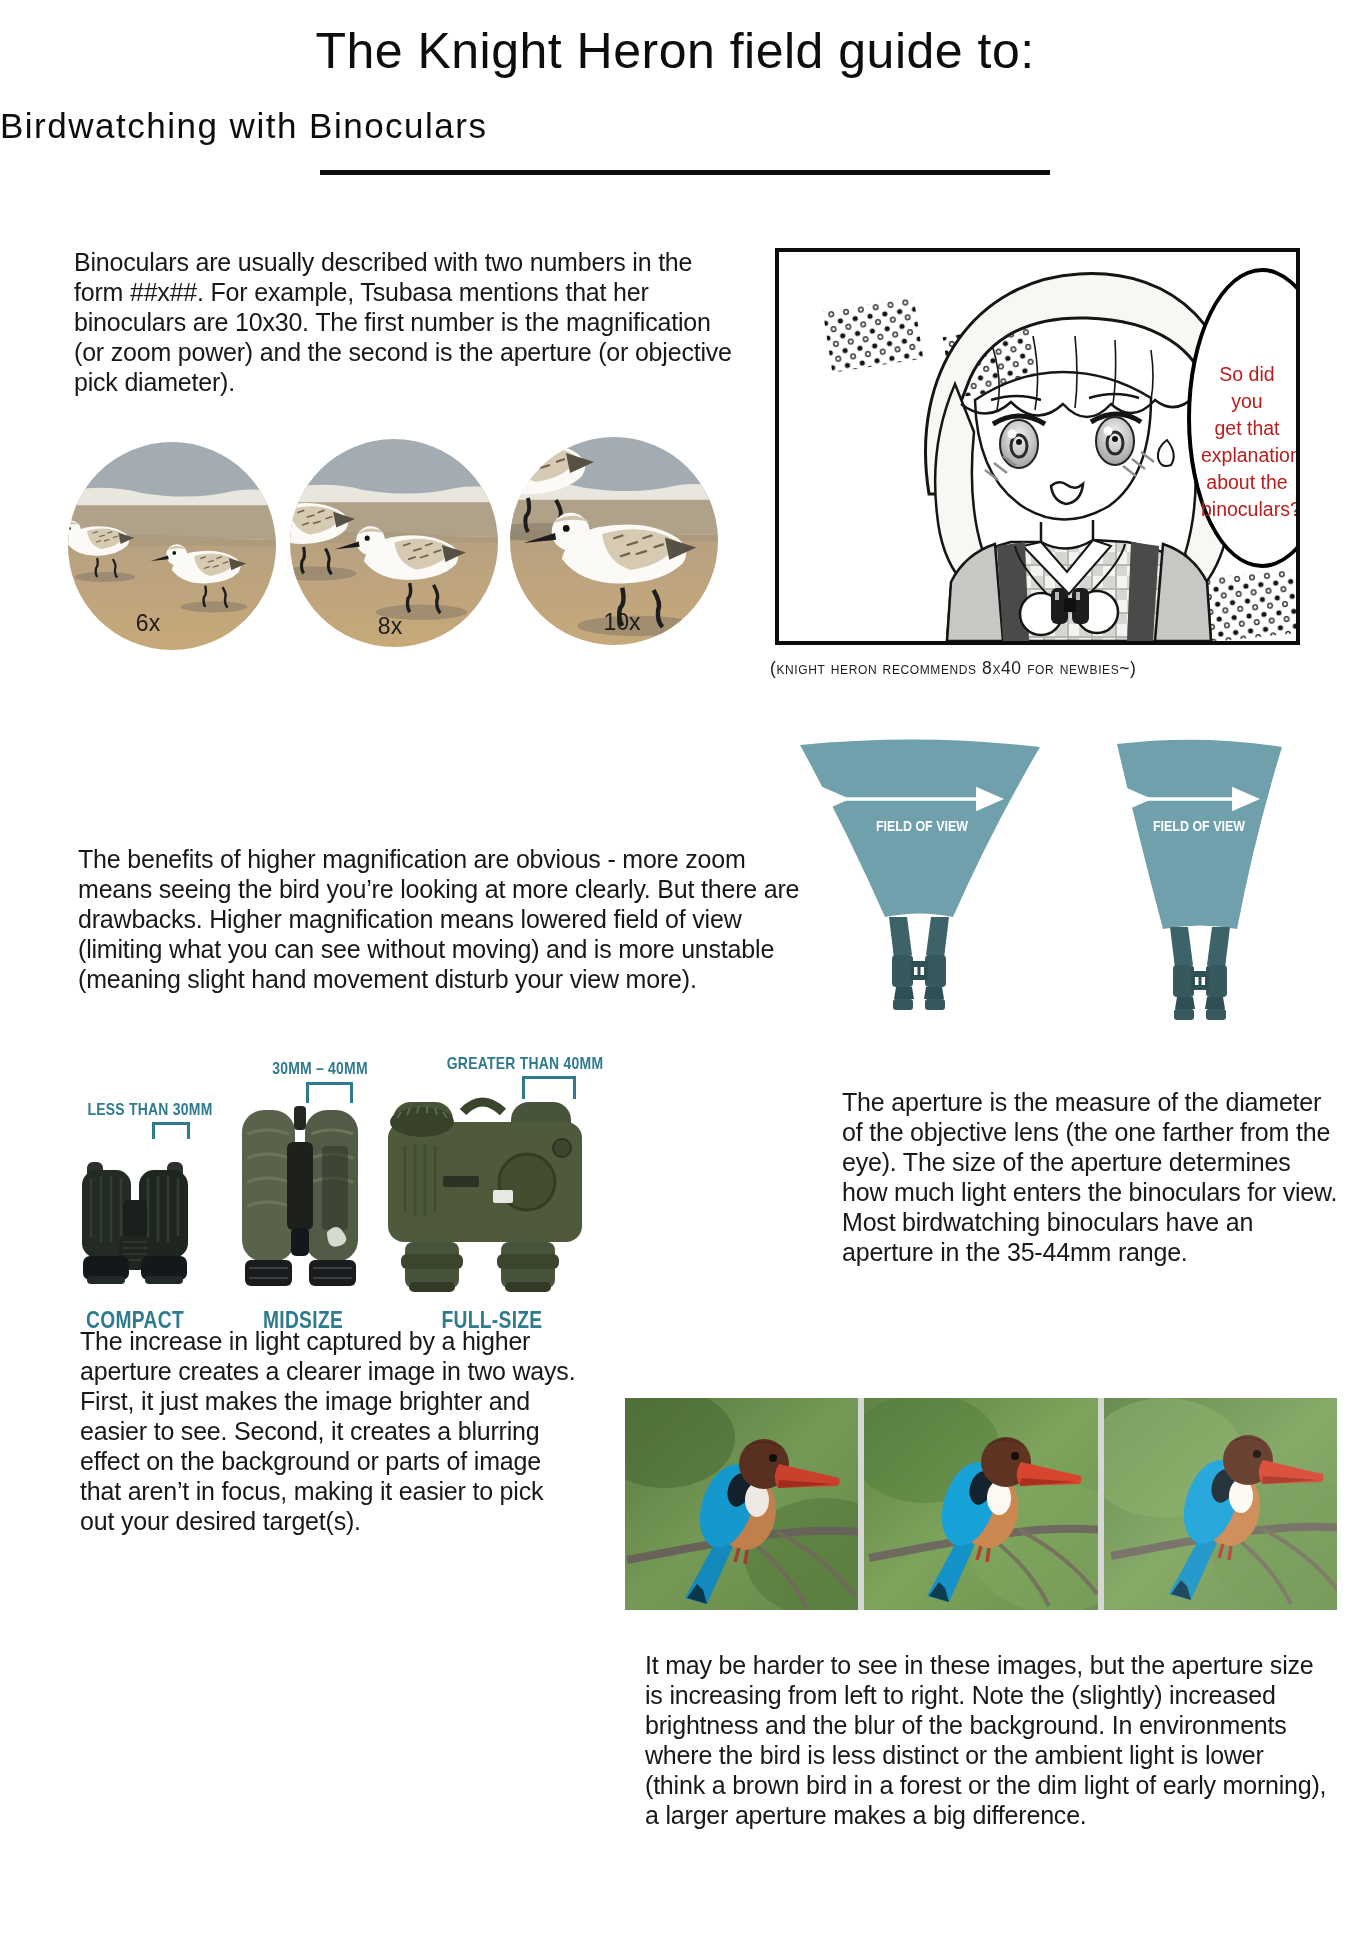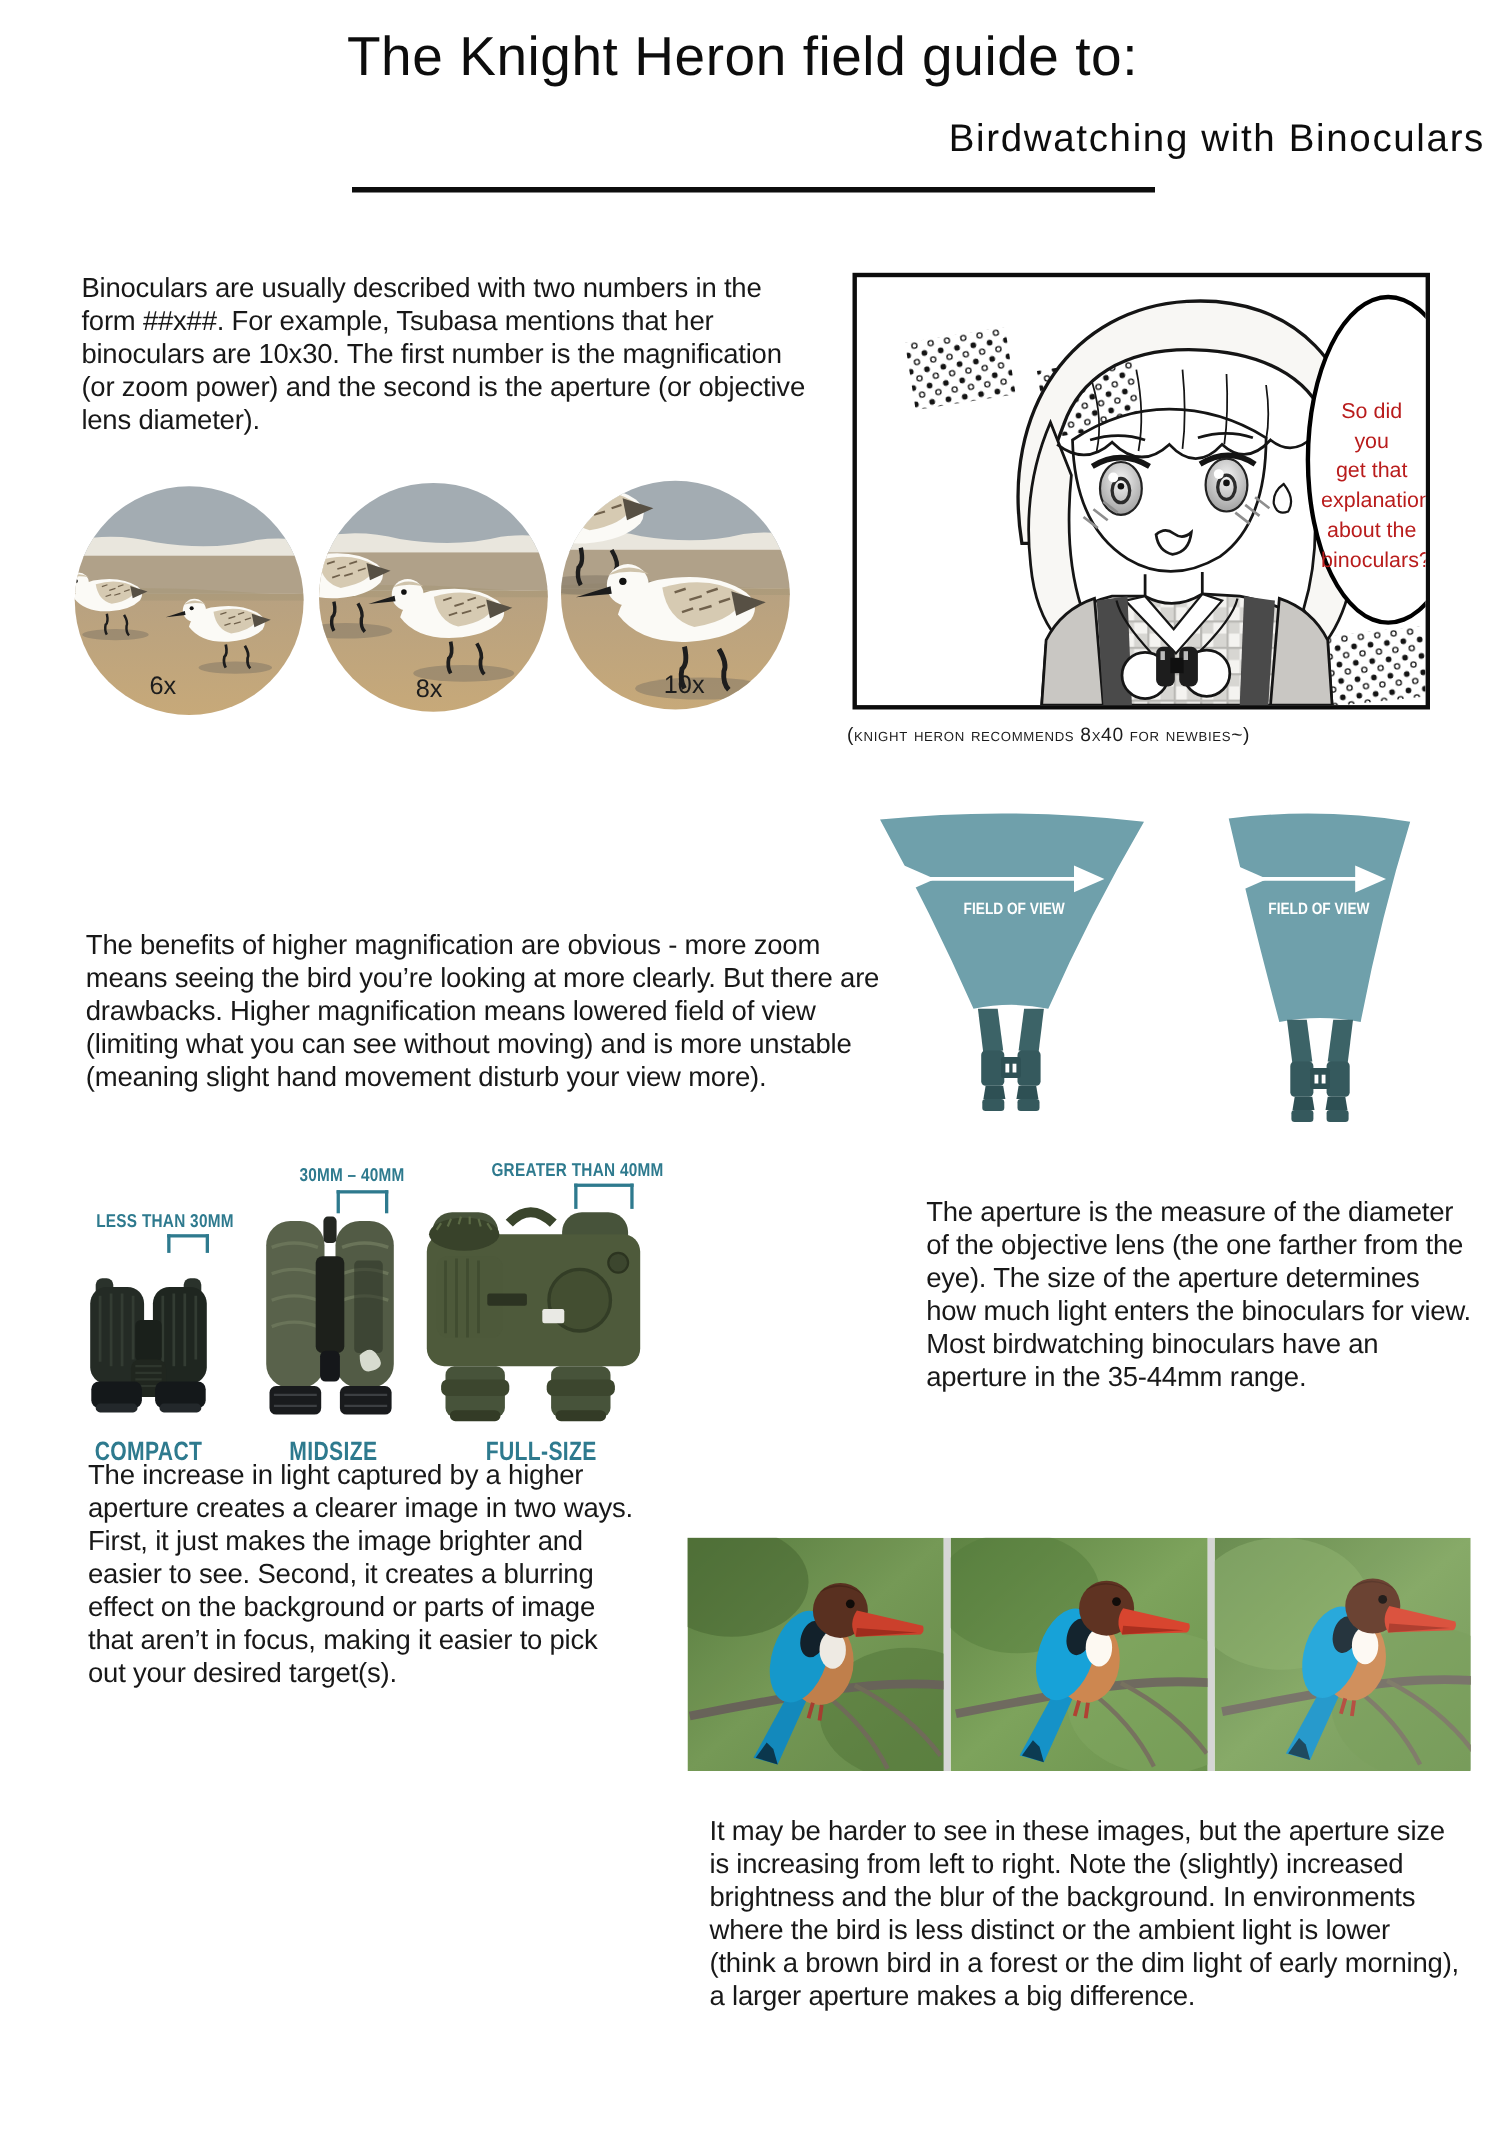--- a/index.html
+++ b/index.html
@@ -1,20 +1,20 @@
 <!DOCTYPE html>
 <html><head>
 <meta charset="utf-8">
 <style>
   html,body{margin:0;padding:0;background:#fff;}
   .page{position:relative;width:1350px;height:1938px;background:#fff;overflow:hidden;
         font-family:"Liberation Sans",sans-serif;color:#141414;border-radius:14px;}
   .title{position:absolute;left:0;right:0;top:22px;text-align:center;font-size:50px;
          letter-spacing:.5px;color:#0d0d0d;}
-  .subtitle{position:absolute;left:0;right:0;top:106px;text-align:right;font-size:35px;
+  .subtitle{position:absolute;left:0;right:0;top:106px;text-align:left;font-size:35px;
          letter-spacing:1.5px;color:#0d0d0d;}
   .underline{position:absolute;left:320px;top:170px;width:730px;height:5px;background:#0d0d0d;}
   .para{position:absolute;font-size:25px;line-height:30px;letter-spacing:-.2px;color:#181818;}
   .manga-panel{position:absolute;left:775px;top:248px;width:517px;height:389px;
          border:4px solid #0c0c0c;background:#fff;overflow:hidden;}
   .bubble{position:absolute;background:#fff;border:4px solid #000000;text-align:center;
          white-space:pre-line;font-style:italic;color:#b91c1c;}
   .bubble-left{left:12px;top:186px;width:88px;height:235px;border-radius:46px 46px 14px 14px;
          font-size:21px;line-height:33px;padding-top:32px;box-sizing:border-box;}
   .bubble-right{left:408px;top:16px;width:150px;height:300px;border-radius:50%;
@@ -30,21 +30,21 @@
 </style>
 </head>
 <body>
 
 <div class="page">
 
   <div class="title">The Knight Heron field guide to:</div>
   <div class="subtitle">Birdwatching with Binoculars</div>
   <div class="underline"></div>
 
-  <div class="para" style="left:74px;top:247px;width:668px;">Binoculars are usually described with two numbers in the form ##x##. For example, Tsubasa mentions that her binoculars are 10x30. The first number is the magnification (or zoom power) and the second is the aperture (or objective lens diameter).</div>
+  <div class="para" style="left:74px;top:247px;width:668px;">Binoculars are usually described with two numbers in the form ##x##. For example, Tsubasa mentions that her binoculars are 10x30. The first number is the magnification (or zoom power) and the second is the aperture (or objective pick diameter).</div>
 
   <svg style="left:52px;top:436px;" width="680" height="224" viewBox="0 0 680 224">
     <defs>
       <linearGradient id="sand" x1="0" y1="0" x2="0" y2="1">
         <stop offset="0" stop-color="#b7a181"></stop>
           <stop offset="1" stop-color="#c9aa78"></stop>
       </linearGradient>
       <g id="beach">
         <rect x="-110" y="-110" width="224" height="72" fill="#a3acb2"></rect>
         <path d="M-110,-52 Q-70,-62 -30,-52 Q20,-44 60,-54 Q90,-58 114,-50 L114,-38 Q60,-30 0,-36 Q-60,-42 -110,-36 Z" fill="#e9e6dd"></path>

